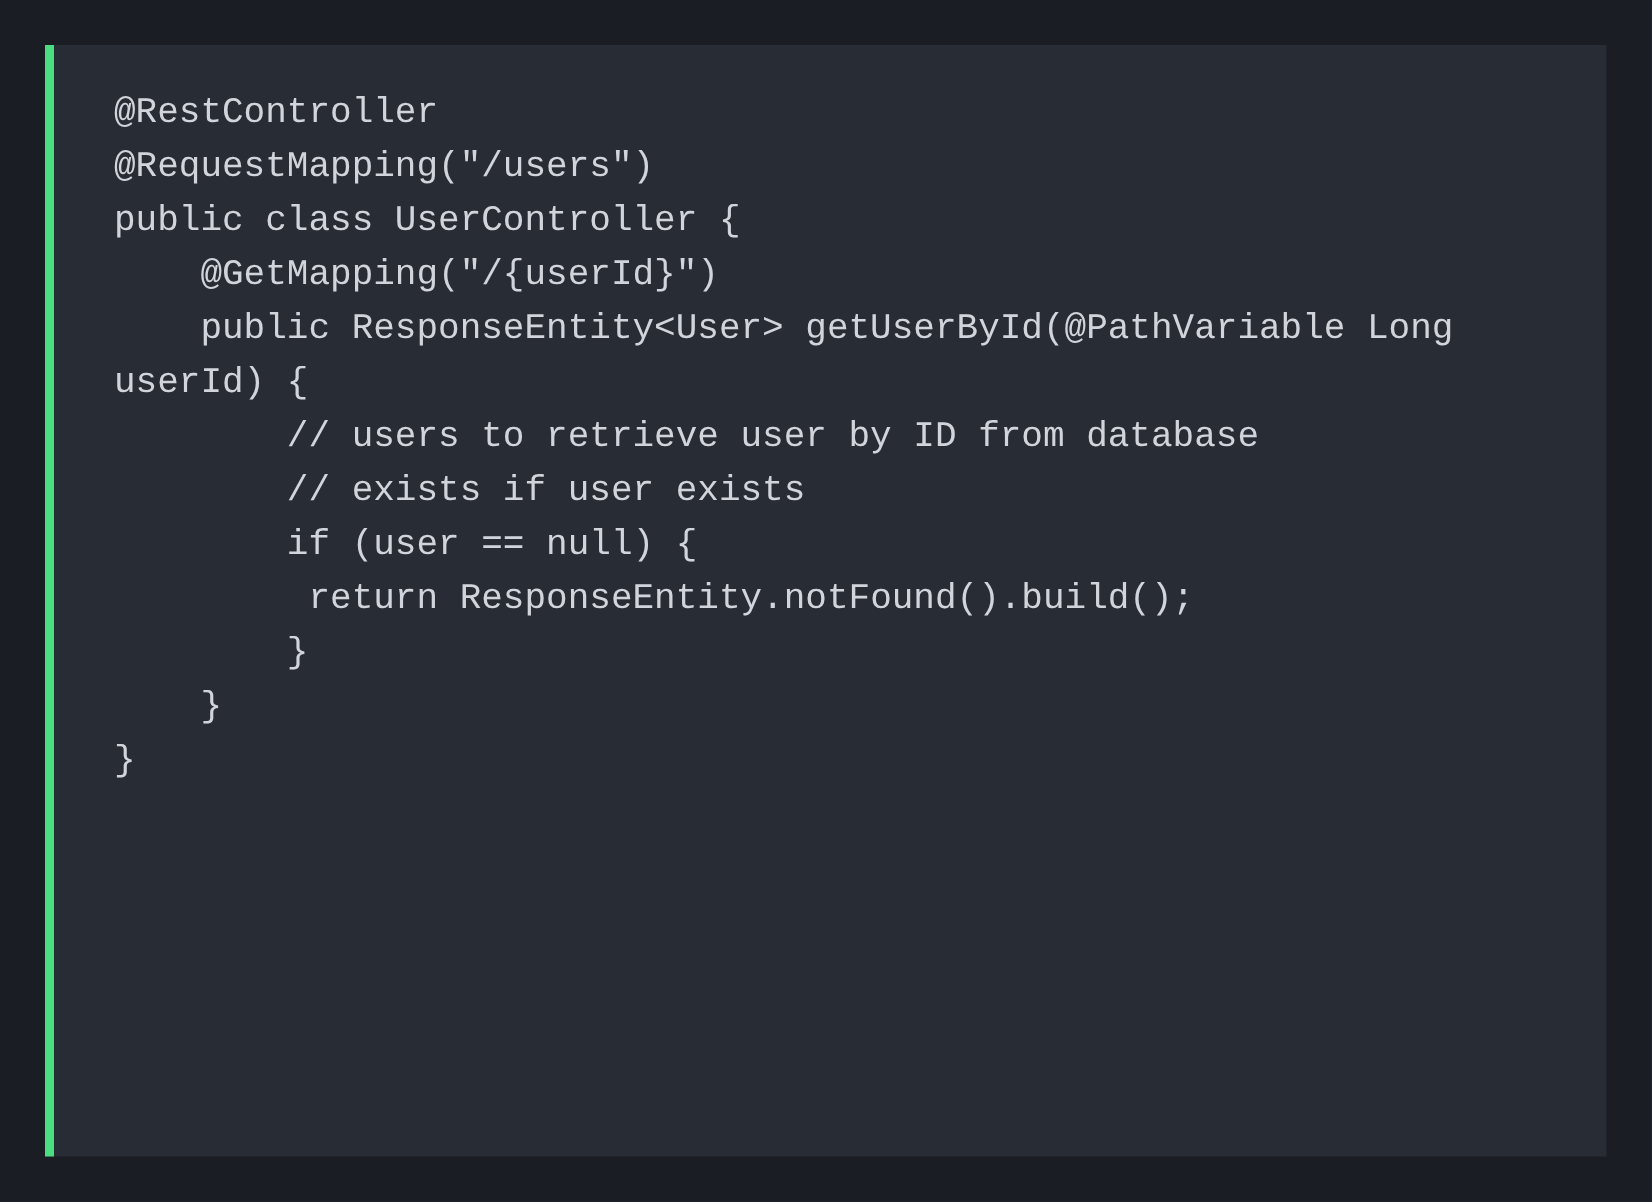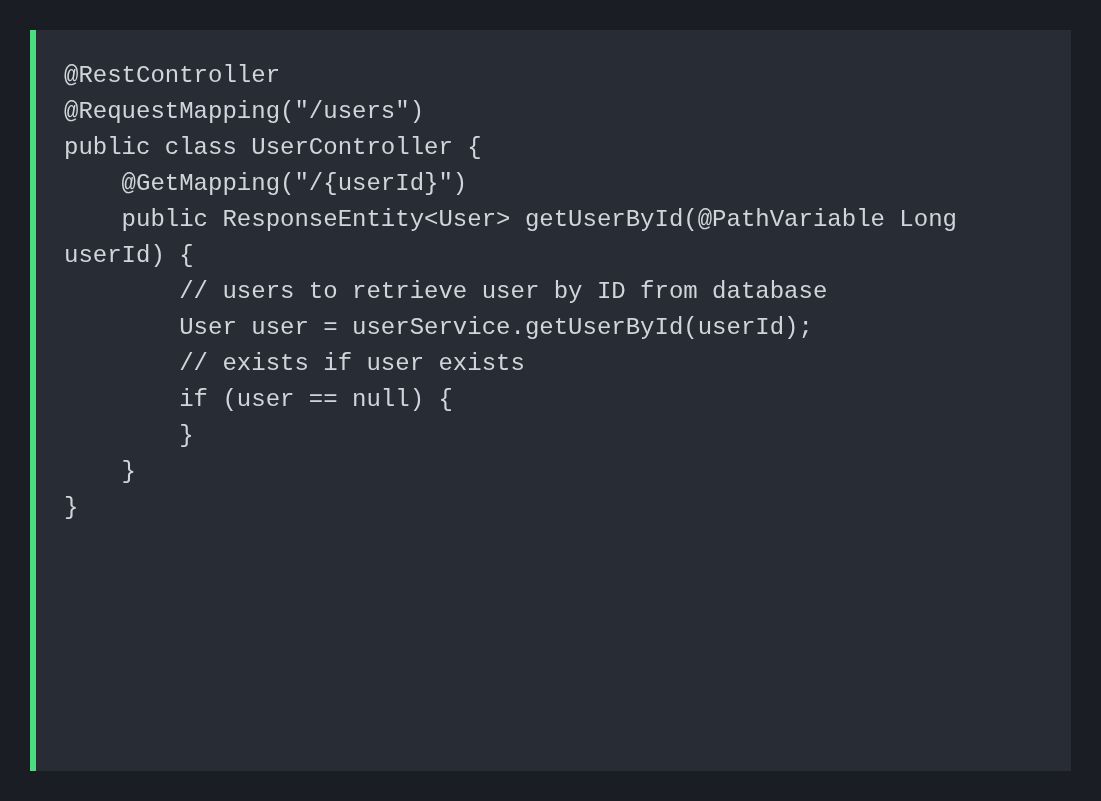--- a/index.html
+++ b/index.html
@@ -10,21 +10,21 @@
     body {
       background-color: #1a1d24;
       width: 1101px;
       height: 801px;
       padding: 30px;
       font-family: 'SF Mono', 'Monaco', 'Consolas', 'Courier New', monospace;
     }
     .code-block {
       background-color: #282c34;
       border-left: 6px solid #4ade80;
-      padding: 28px 28px;
+      padding: 28px 40px;
       height: 100%;
     }
     .code-line {
       color: #d1d5db;
       font-size: 24px;
       line-height: 1.5;
       white-space: pre-wrap;
       word-wrap: break-word;
       font-family: 'SF Mono', 'Monaco', 'Consolas', 'Courier New', monospace;
     }
@@ -33,22 +33,22 @@
 <body>
 
 <div class="code-block">
   <div class="code-line">@RestController</div>
   <div class="code-line">@RequestMapping("/users")</div>
   <div class="code-line">public class UserController {</div>
   <div class="code-line"></div>
   <div class="code-line">    @GetMapping("/{userId}")</div>
   <div class="code-line">    public ResponseEntity&lt;User&gt; getUserById(@PathVariable Long userId) {</div>
   <div class="code-line">        // users to retrieve user by ID from database</div>
-  <div class="code-line">        User user = userService.getUserById(userId);</div>
   <div class="code-line"></div>
   <div class="code-line">        // exists if user exists</div>
   <div class="code-line">        if (user == null) {</div>
+  <div class="code-line">         return ResponseEntity.notFound().build();</div>
   <div class="code-line">        }</div>
   <div class="code-line"></div>
   <div class="code-line">    }</div>
   <div class="code-line"></div>
   <div class="code-line">}</div>
 </div>
 
 </body></html>

